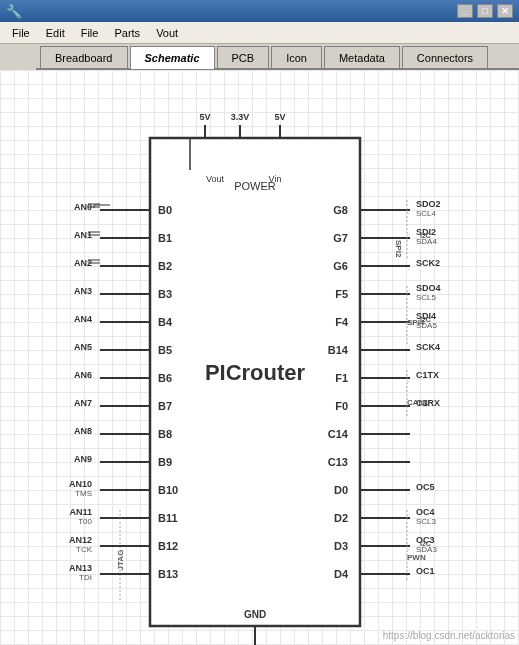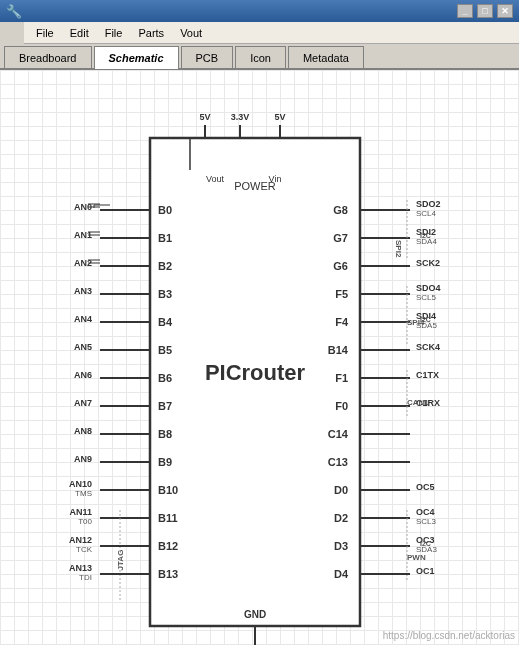--- a/index.html
+++ b/index.html
@@ -21,32 +21,32 @@
     .title-btn { width: 16px; height: 14px; background: #c0c0c0; border: 1px solid #888; font-size: 9px; display: flex; align-items: center; justify-content: center; cursor: pointer; }
     
     
     #menubar {
       background: #f0ece4;
       height: 22px;
       display: flex;
       align-items: center;
       padding: 0 4px;
       border-bottom: 1px solid #aaa;
-      margin-left: 24px;
     }
     .menu-item { padding: 2px 8px; font-size: 11px; cursor: pointer; }
     
     
     #tabbar {
       background: #d4d0c8;
       height: 26px;
       display: flex;
       align-items: flex-end;
       padding: 0 4px;
       border-bottom: 2px solid #808080;
+      margin-left: 36px;
     }
     .tab {
       padding: 4px 14px;
       font-size: 11px;
       border: 1px solid #808080;
       border-bottom: none;
       background: #d4d0c8;
       cursor: pointer;
       margin-right: 2px;
       height: 22px;
@@ -119,20 +119,21 @@
   <span class="menu-item">Parts</span>
   <span class="menu-item">Vout</span>
 </div>
 
 <div id="tabbar">
   <div class="tab">Breadboard</div>
   <div class="tab active">Schematic</div>
   <div class="tab">PCB</div>
   <div class="tab">Icon</div>
   <div class="tab">Metadata</div>
+  <div class="tab">Connectors</div>
 </div>
 
 <div id="canvas">
   <div id="grid-bg"></div>
 
   <svg id="schematic-svg" xmlns="http://www.w3.org/2000/svg">
 
     <rect x="150" y="68" width="210" height="488" fill="white" stroke="#333" stroke-width="2.5"></rect>
 
     <text x="255" y="310" text-anchor="middle" font-size="22" font-weight="bold" fill="#333" font-family="Arial">PICrouter</text>

